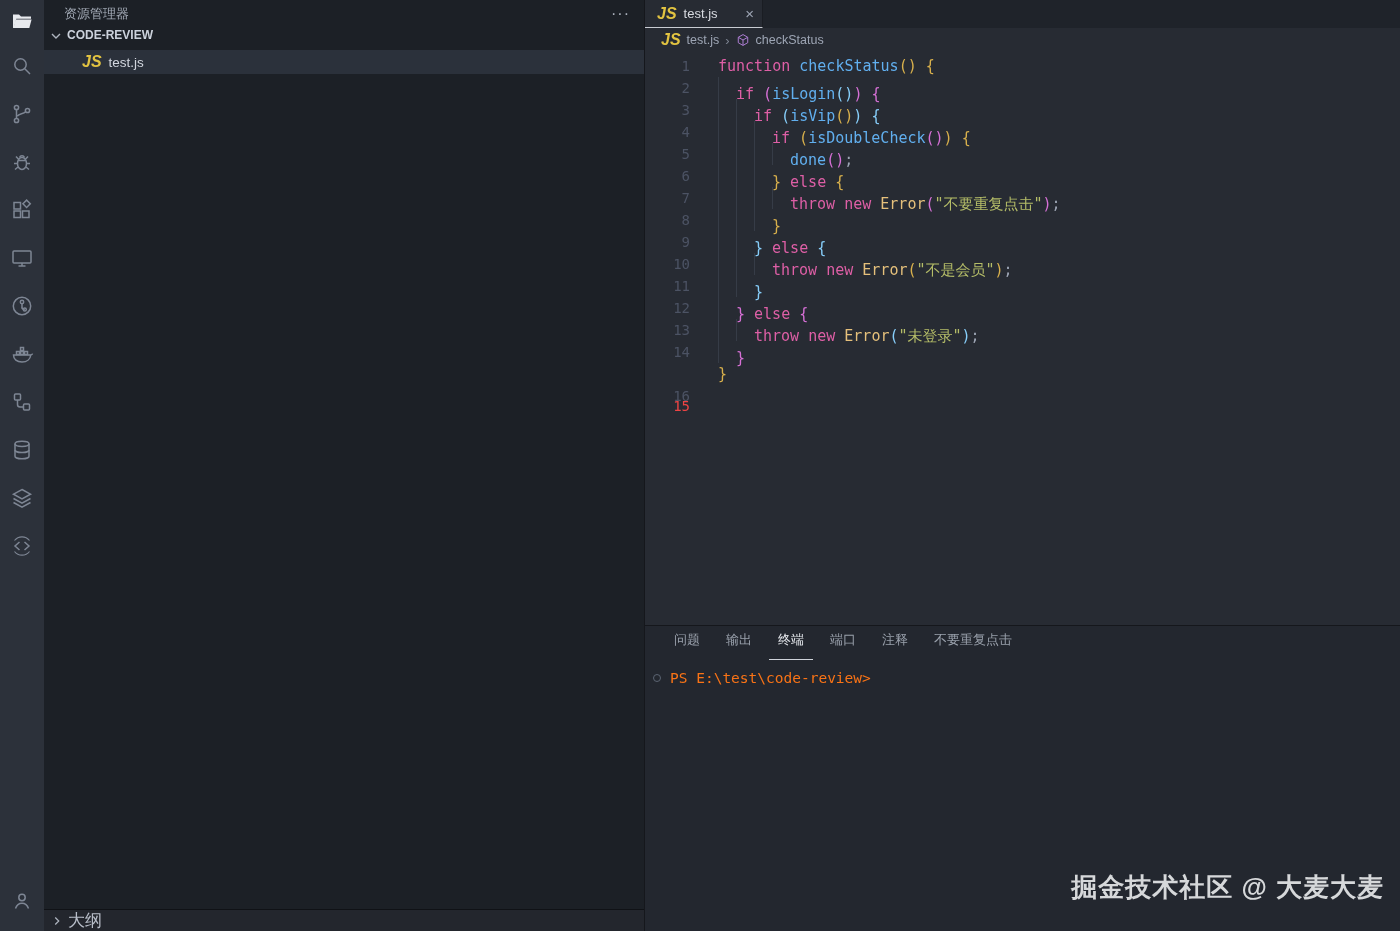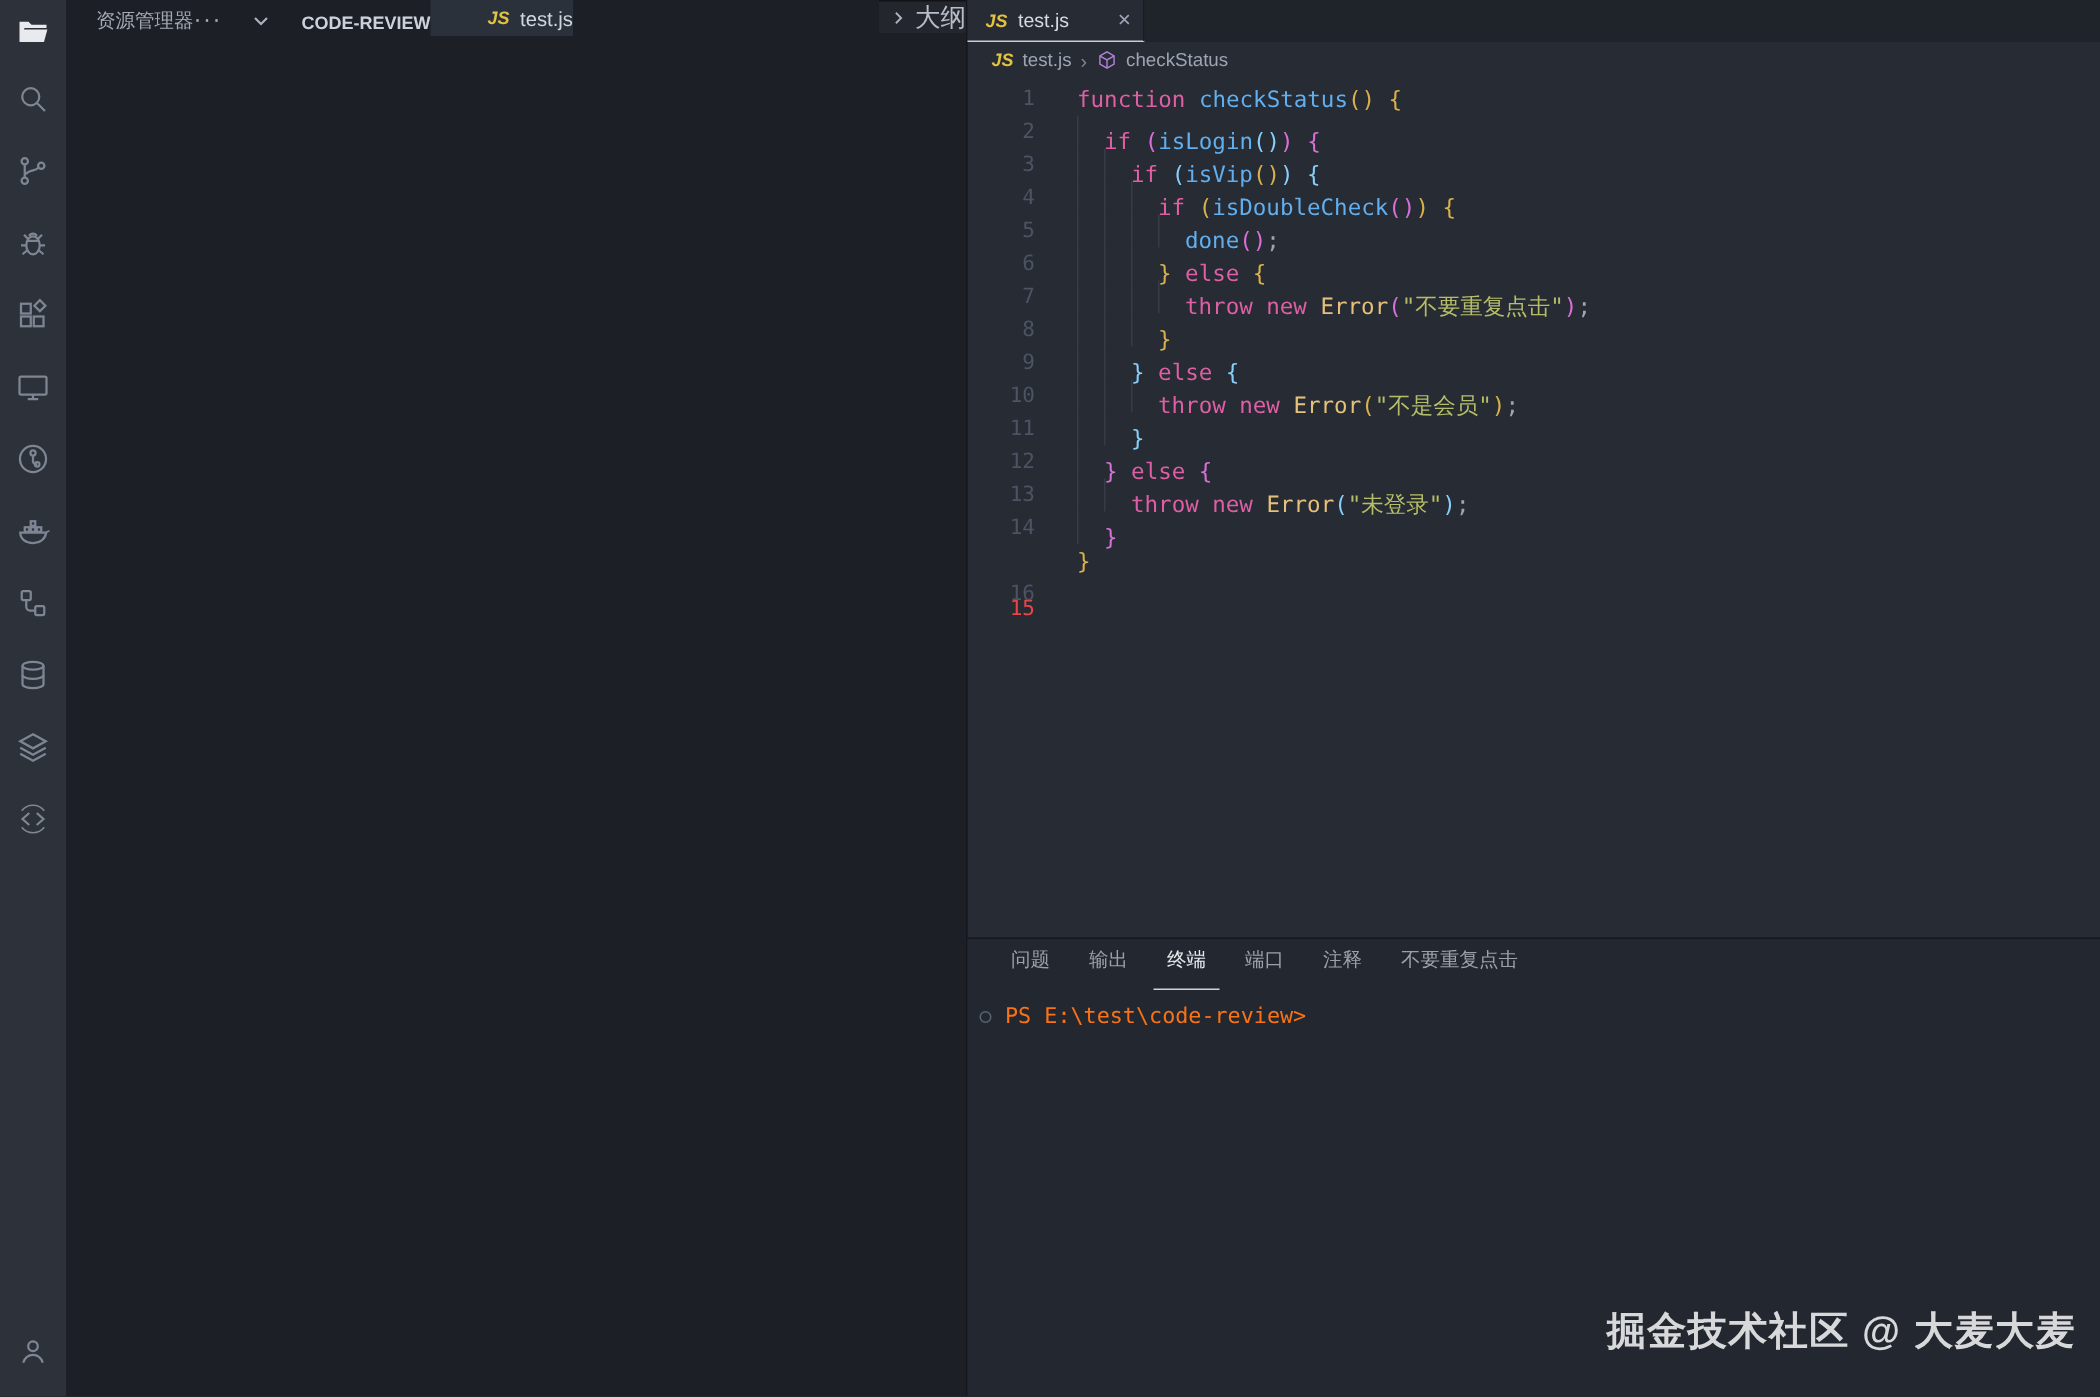--- a/index.html
+++ b/index.html
@@ -10,27 +10,27 @@
 
   
   .activitybar { width:44px; background:#2c313a; display:flex; flex-direction:column; align-items:center; flex-shrink:0; }
   .ab-item { width:44px; height:48px; display:flex; align-items:center; justify-content:center; color:#7e8694; cursor:pointer; }
   .ab-item:first-child { height:42px; }
   .ab-item.active { color:#e8eaee; }
   .ab-item svg { width:24px; height:24px; }
   .ab-bottom { margin-top:auto; margin-bottom:6px; }
 
   
-  .sidebar { width:601px; background:#1c2026; display:flex; flex-direction:row; flex-shrink:0; border-right:1px solid #15171c; }
+  .sidebar { width:601px; background:#1c2026; display:flex; flex-direction:column; flex-shrink:0; border-right:1px solid #15171c; }
   .sidebar-header { height:28px; display:flex; align-items:center; padding:0 14px 0 20px; color:#a3aab6; font-size:13px; flex-shrink:0; }
   .sidebar-header .more { margin-left:auto; color:#aab0bb; font-size:16px; letter-spacing:1px; cursor:pointer; }
-  .section-header { height:22px; display:flex; align-items:flex-end; gap:19px; padding-left:4px; color:#ccd2dc; font-size:12px; font-weight:bold; cursor:pointer; }
+  .section-header { height:22px; display:flex; align-items:flex-start; gap:3px; padding-left:4px; color:#ccd2dc; font-size:12px; font-weight:bold; cursor:pointer; }
   .section-header svg { width:16px; height:16px; color:#aeb4bf; }
   .file-row { height:24px; background:#2b313b; display:flex; align-items:center; gap:7px; padding-left:38px; color:#d2d6de; font-size:13.5px; cursor:pointer; }
-  .js-badge { color:#e2c341; font-weight:bold; font-size:12px; font-style:italic; }
+  .js-badge { color:#e2c341; font-weight:bold; font-size:16px; font-style:italic; }
   .sidebar-fill { flex:1; }
   .outline-row { height:22px; border-top:1px solid #101216; background:#23262d; display:flex; align-items:center; gap:4px; padding-left:6px; color:#b8bec9; font-size:17px; cursor:pointer; flex-shrink:0; }
   .outline-row svg { width:14px; height:14px; color:#aeb4bf; }
 
   
   .main { flex:1; display:flex; flex-direction:column; min-width:0; }
   .tabbar { height:28px; background:#1f232a; display:flex; flex-shrink:0; }
   .tab { width:118px; background:#272b33; display:flex; align-items:center; gap:7px; padding:0 8px 0 12px; border-right:1px solid #1a1d23; border-bottom:1px solid #c9ccd3; cursor:pointer; }
   .tab .tab-title { color:#d7dae0; font-size:13px; }
   .tab .tab-close { margin-left:auto; color:#9da5b4; font-size:15px; cursor:pointer; }

